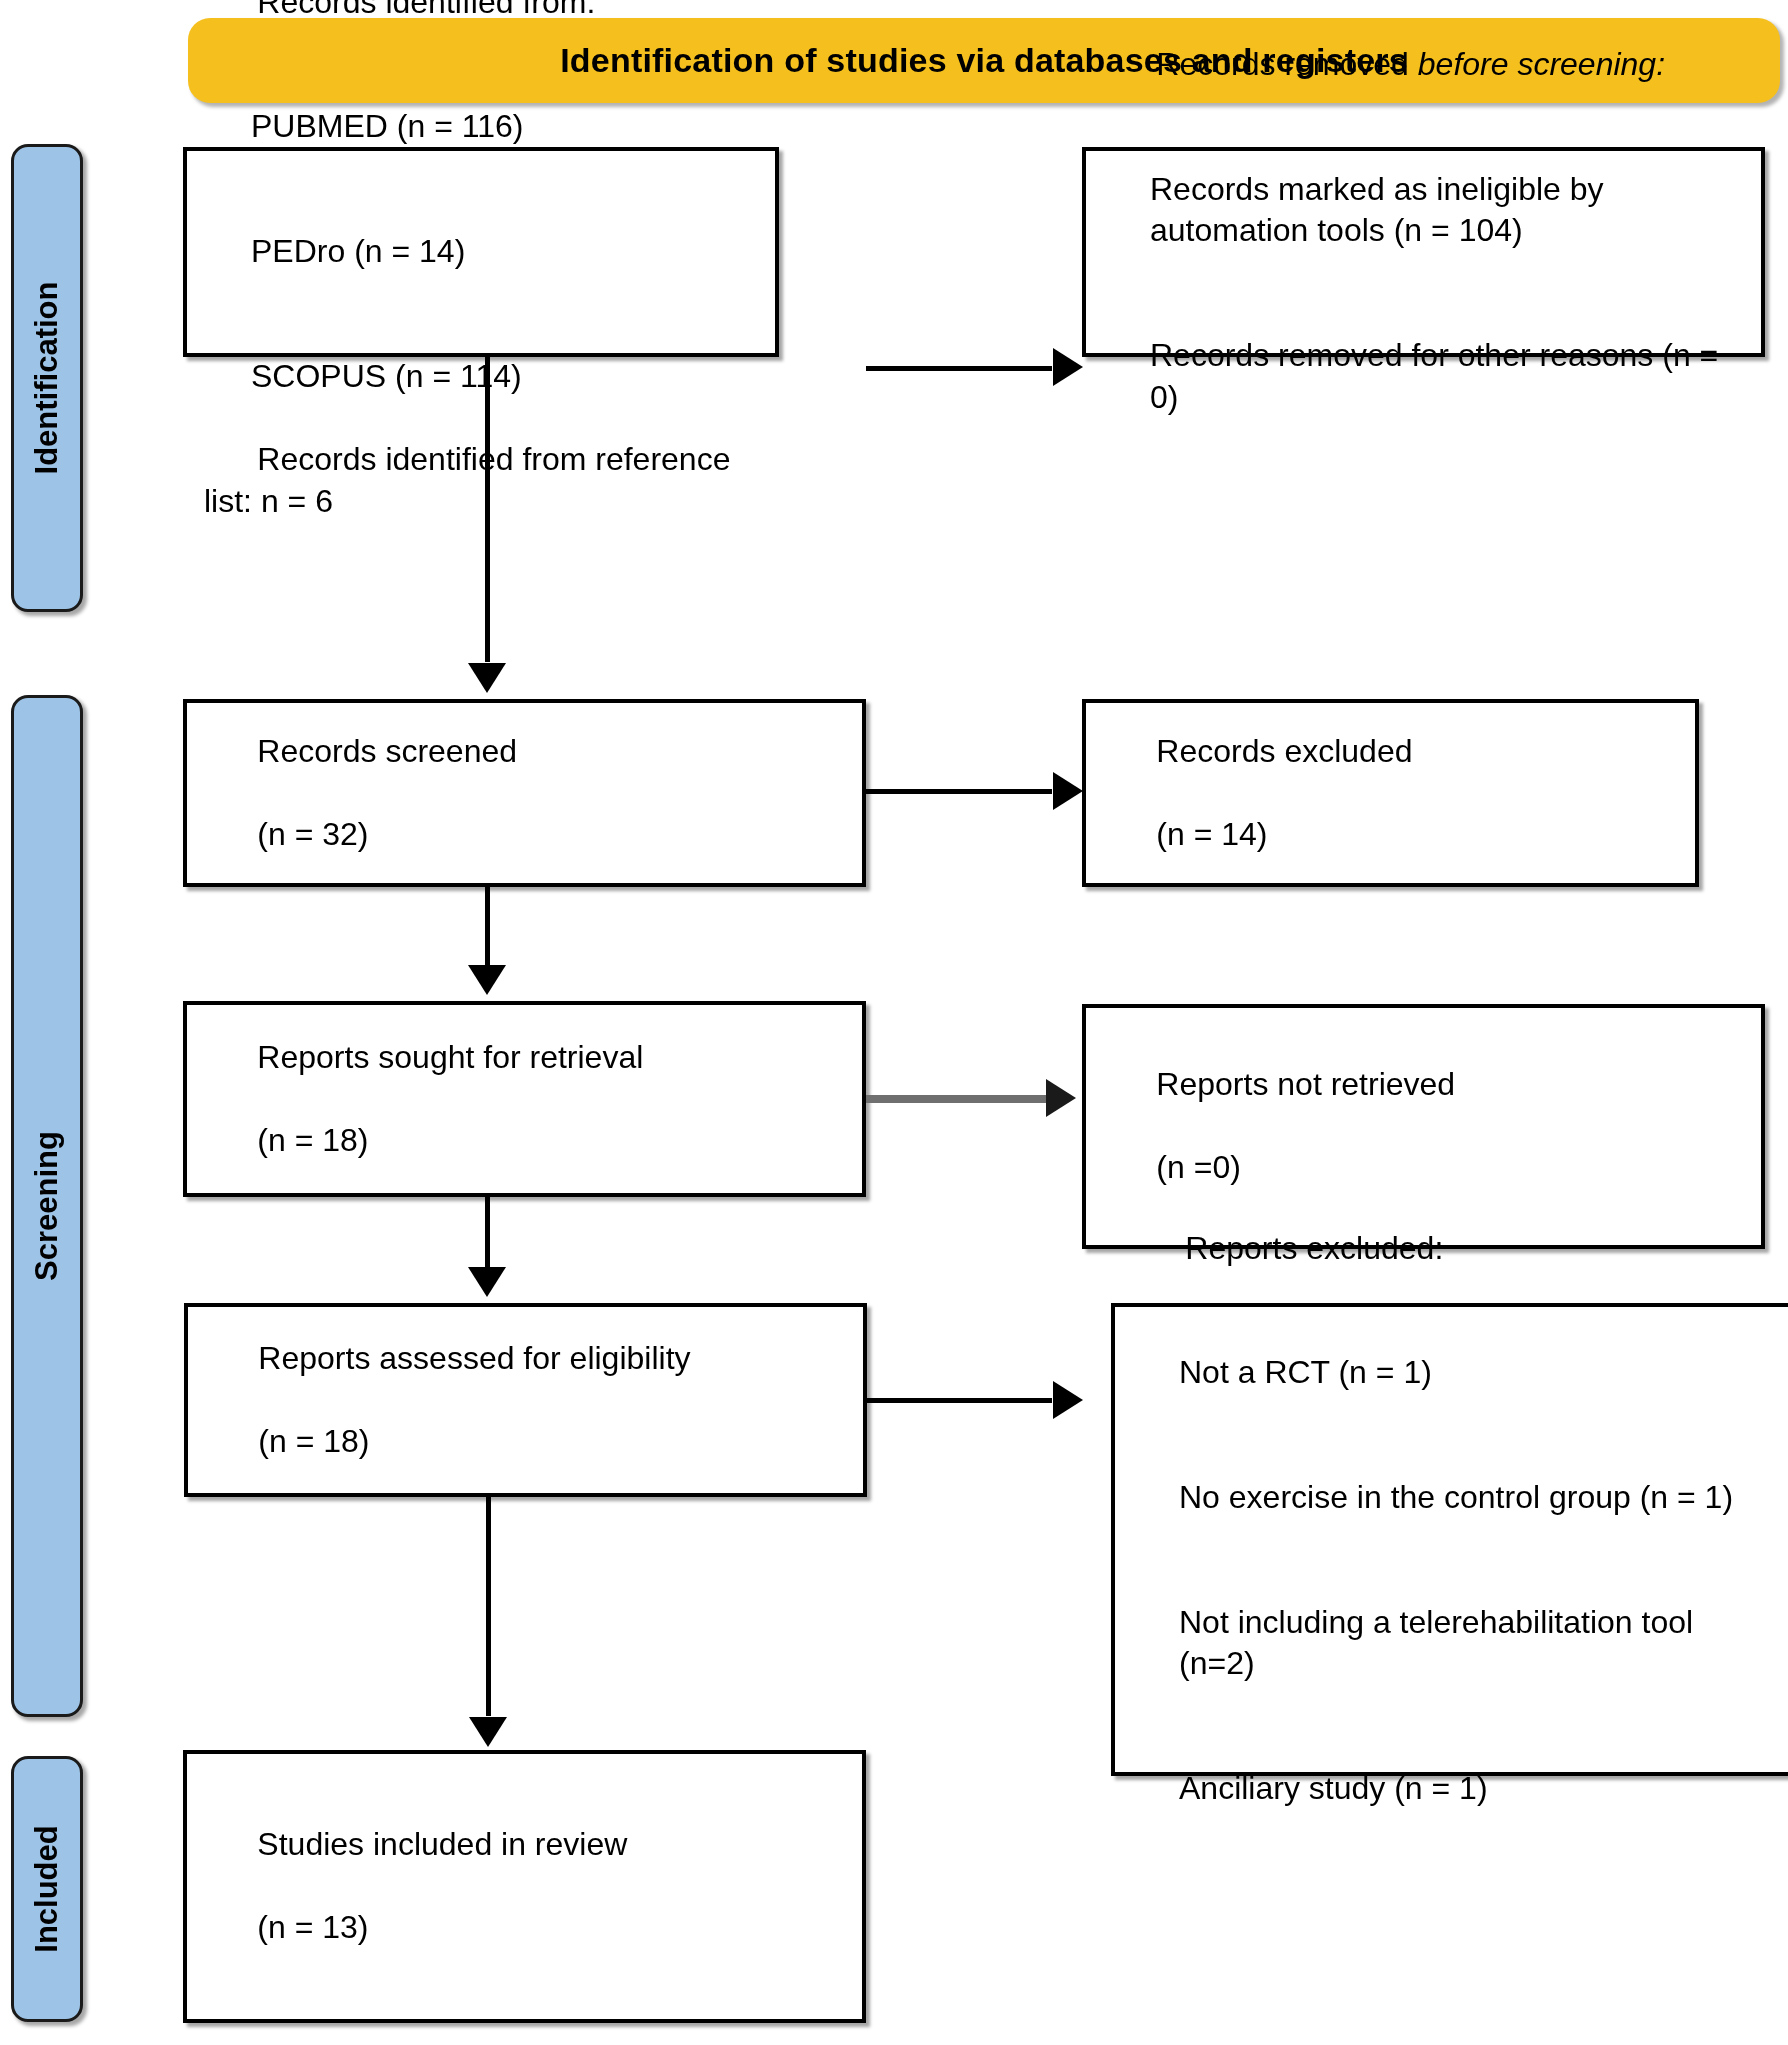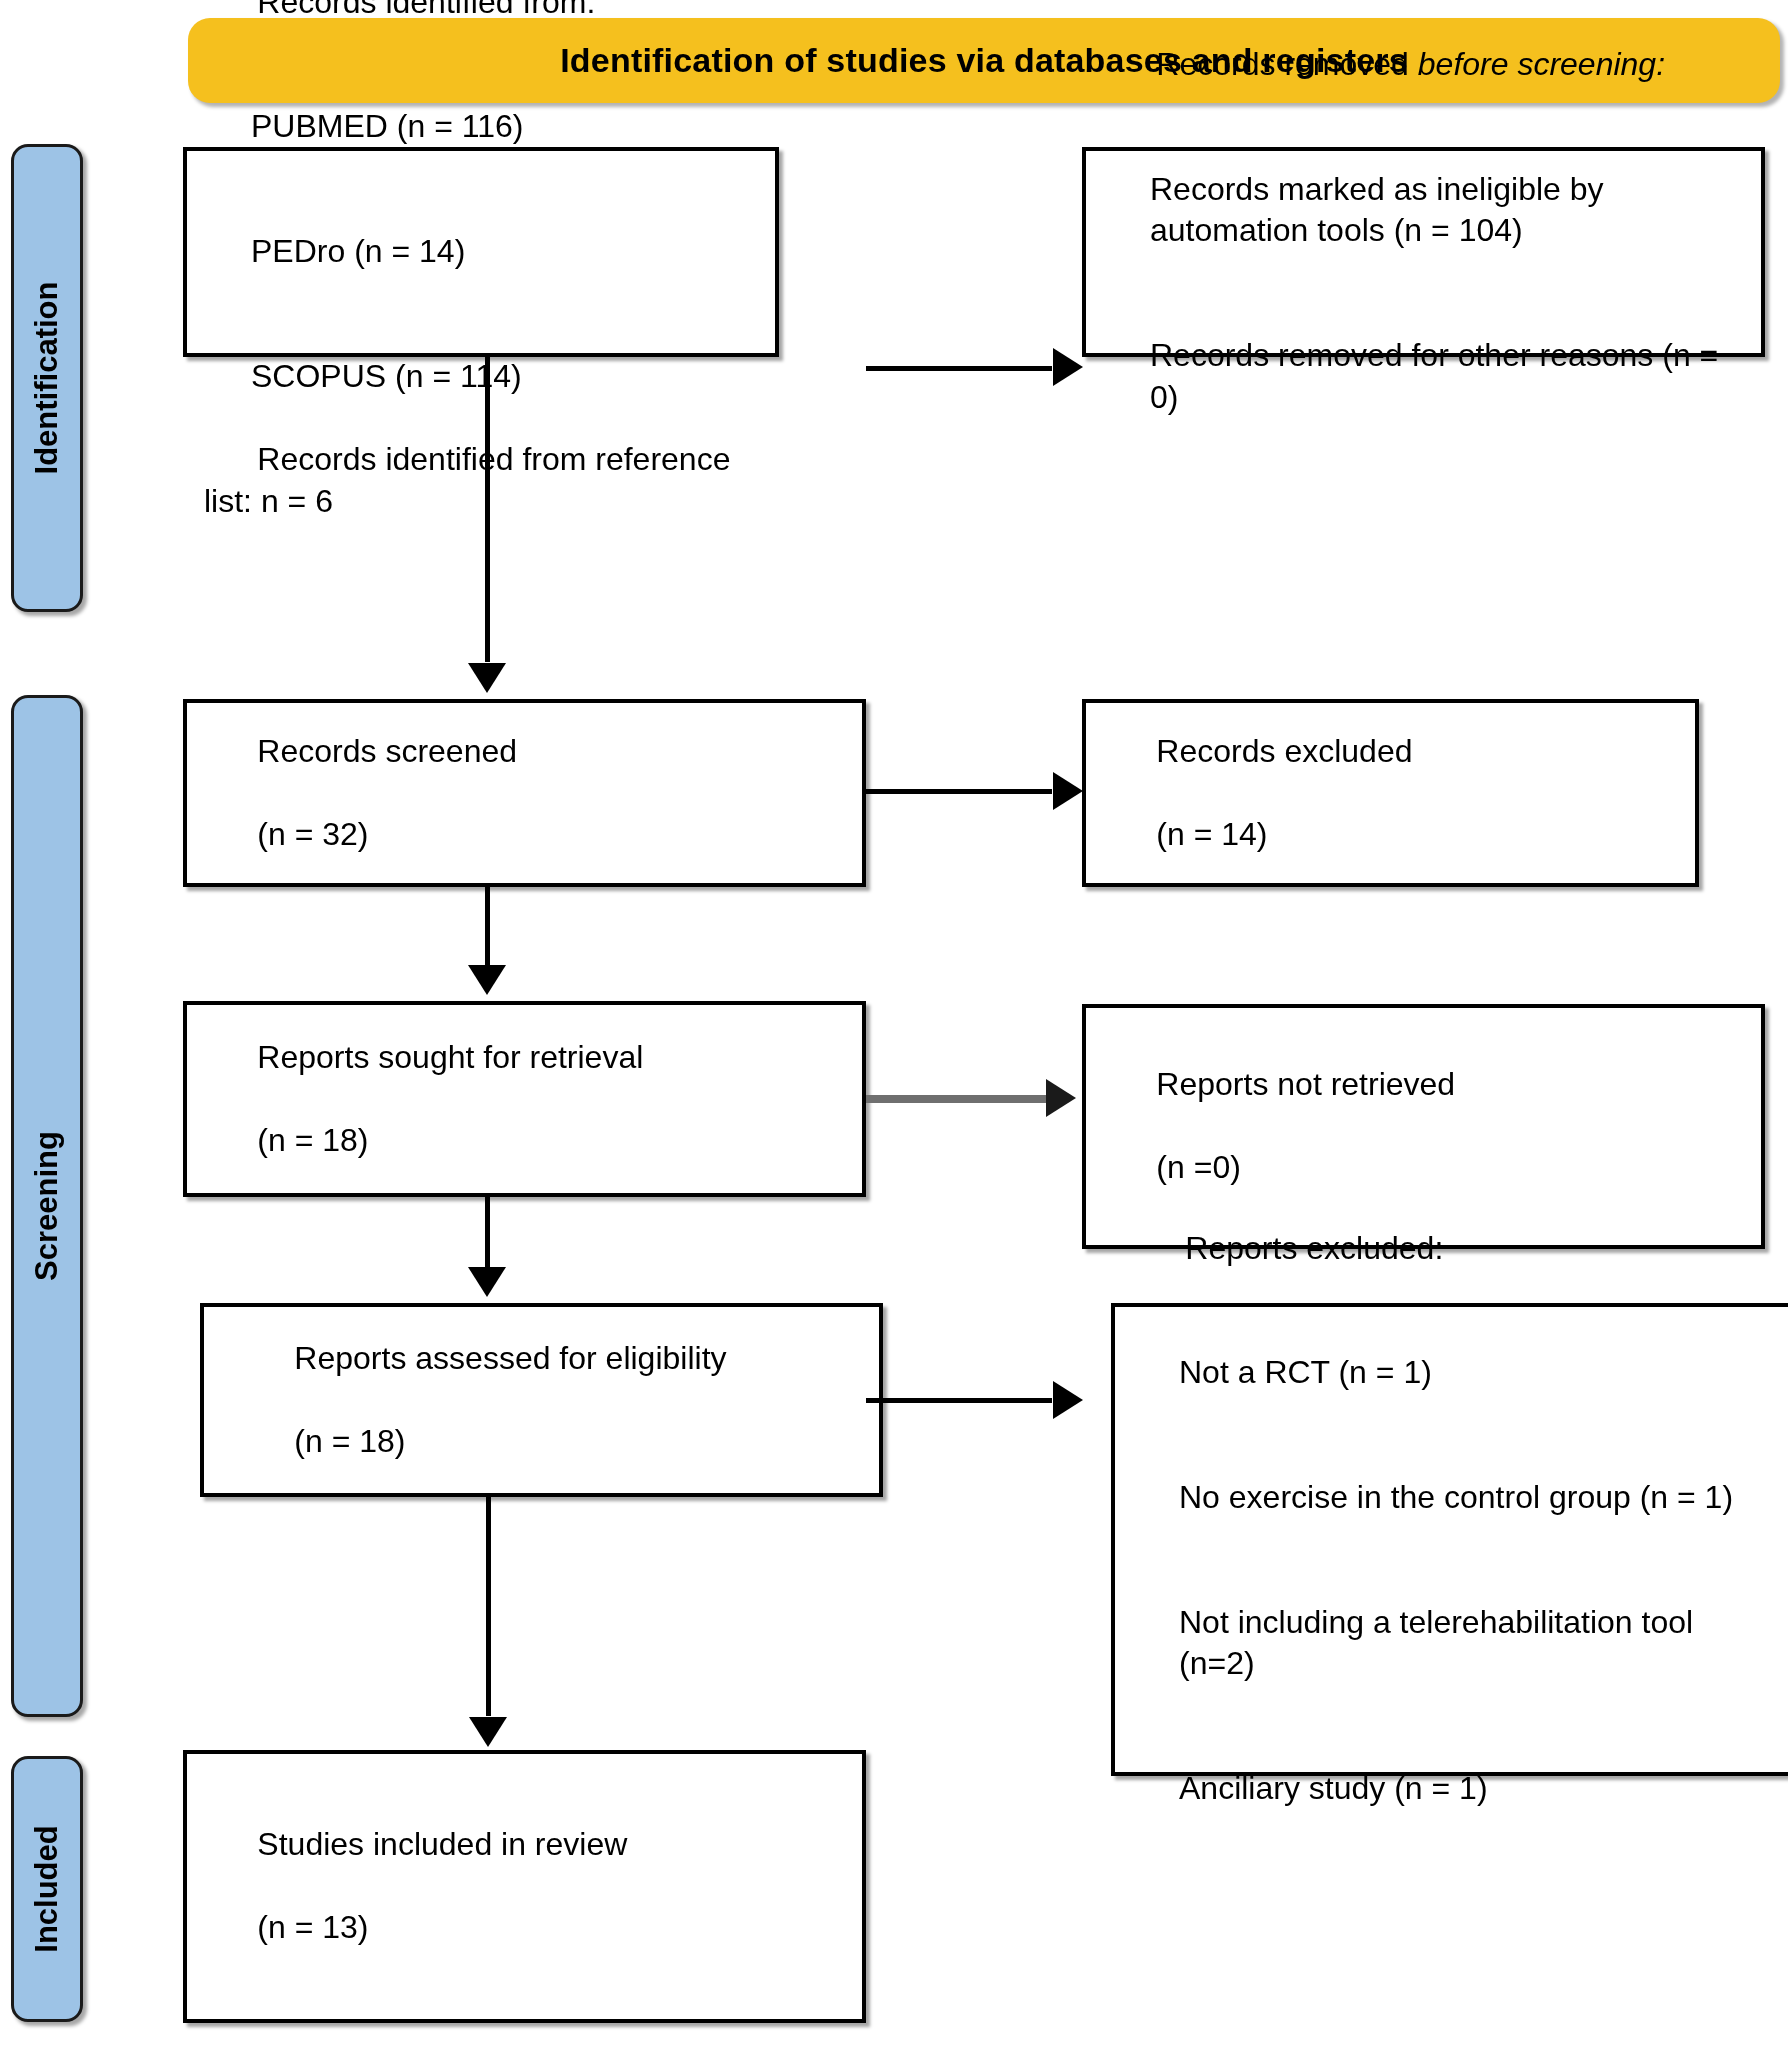--- a/index.html
+++ b/index.html
@@ -91,21 +91,21 @@
   .indent { padding-left: 47px; display: block; }
   .ital { font-style: italic; }
 
   
   #box-identified       { left: 183px;  top: 147px;  width: 596px;  height: 210px; }
   #box-removed          { left: 1082px; top: 147px;  width: 683px;  height: 210px; }
   #box-screened         { left: 183px;  top: 699px;  width: 683px;  height: 188px; }
   #box-rec-excluded     { left: 1082px; top: 699px;  width: 617px;  height: 188px; }
   #box-sought           { left: 183px;  top: 1001px; width: 683px;  height: 196px; }
   #box-not-retrieved    { left: 1082px; top: 1004px; width: 683px;  height: 245px; }
-  #box-assessed         { left: 200px;  top: 1303px; width: 683px;  height: 194px; padding-left: 20px; }
+  #box-assessed         { left: 184px;  top: 1303px; width: 683px;  height: 194px; }
   #box-rep-excluded     { left: 1111px; top: 1303px; width: 683px;  height: 473px; }
   #box-included         { left: 183px;  top: 1750px; width: 683px;  height: 273px; }
 
   
   #box-identified .box-text,
   #box-removed .box-text,
   #box-rep-excluded .box-text { align-self: center; }
 
   
   .conn { position: absolute; }

